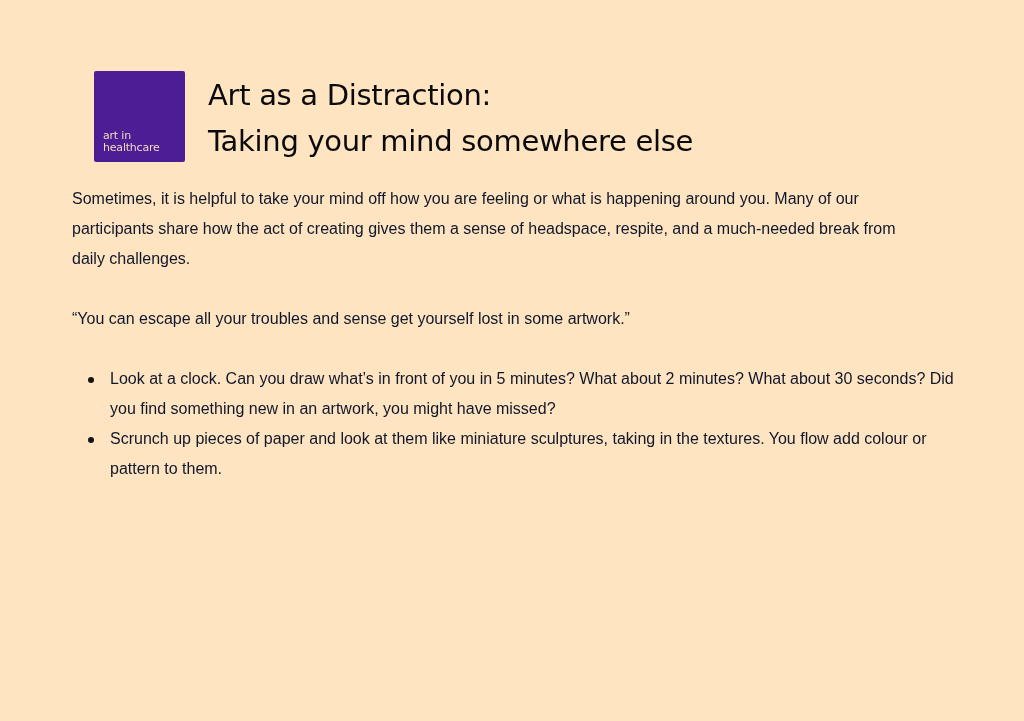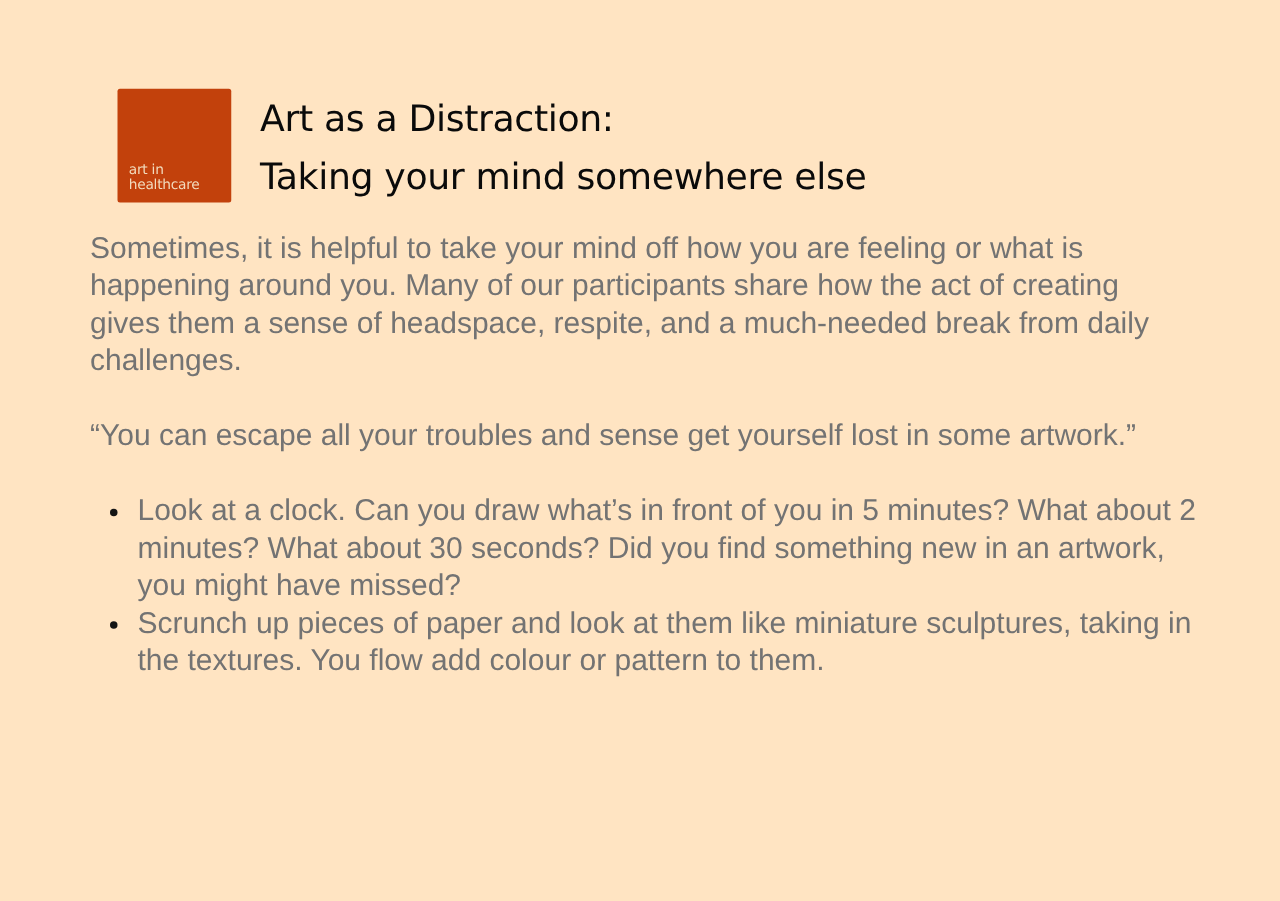--- a/index.html
+++ b/index.html
@@ -14,21 +14,21 @@
       overflow: hidden;
       font-family: "Liberation Sans", sans-serif;
       color: #111111;
     }
     .logo {
       position: absolute;
       left: 94px;
       top: 71px;
       width: 91px;
       height: 91px;
-      background: #c2410c;
+      background: #4c1d95;
       border-radius: 2px;
     }
     .logo-text {
       position: absolute;
       left: 9px;
       bottom: 8px;
       color: #F2DCBE;
       font-family: "DejaVu Sans", sans-serif;
       font-size: 11px;
       line-height: 12px;
@@ -47,23 +47,23 @@
       color: #0a0a0a;
       letter-spacing: -0.3px;
     }
     .title span { display: block; }
     .body-text {
       position: absolute;
       left: 72px;
       top: 184px;
       width: 900px;
       font-family: "Liberation Sans", sans-serif;
-      font-size: 24px;
+      font-size: 16px;
       line-height: 30px;
-      color: #737373;
+      color: #0f172a;
     }
     .para { margin: 0 0 30px 0; }
     .para-1 { width: 860px; }
     .para-3 { width: 860px; }
     .bullets {
       margin: 0;
       padding-left: 38px;
       list-style: none;
       width: 850px;
     }

